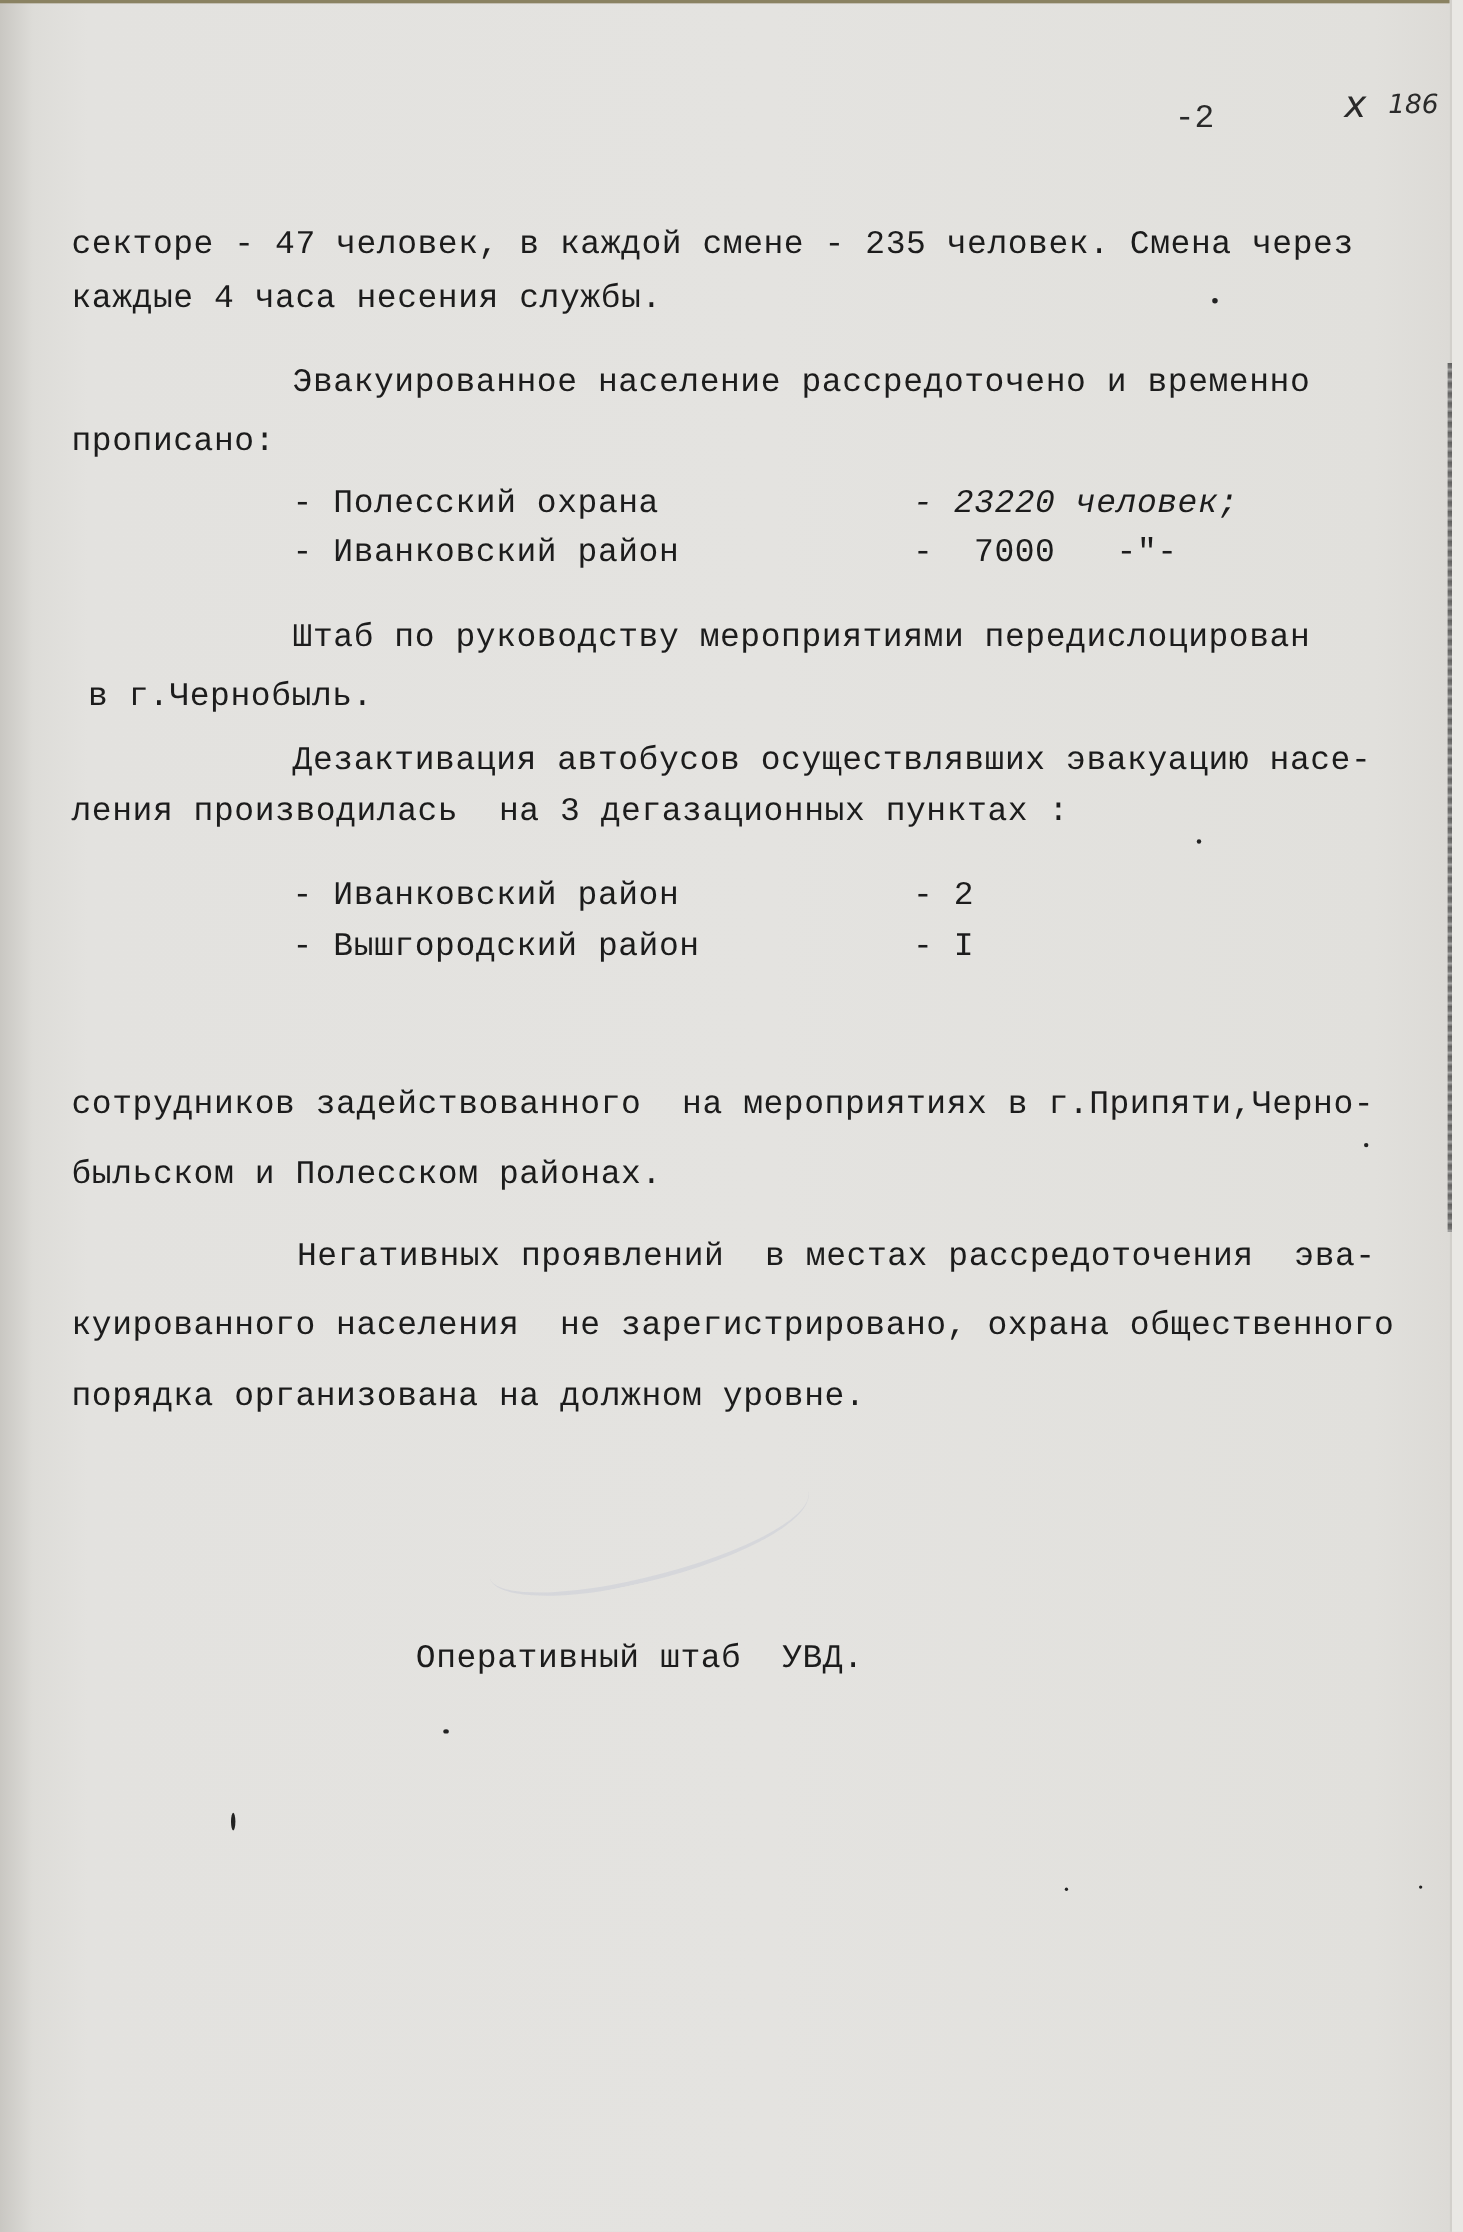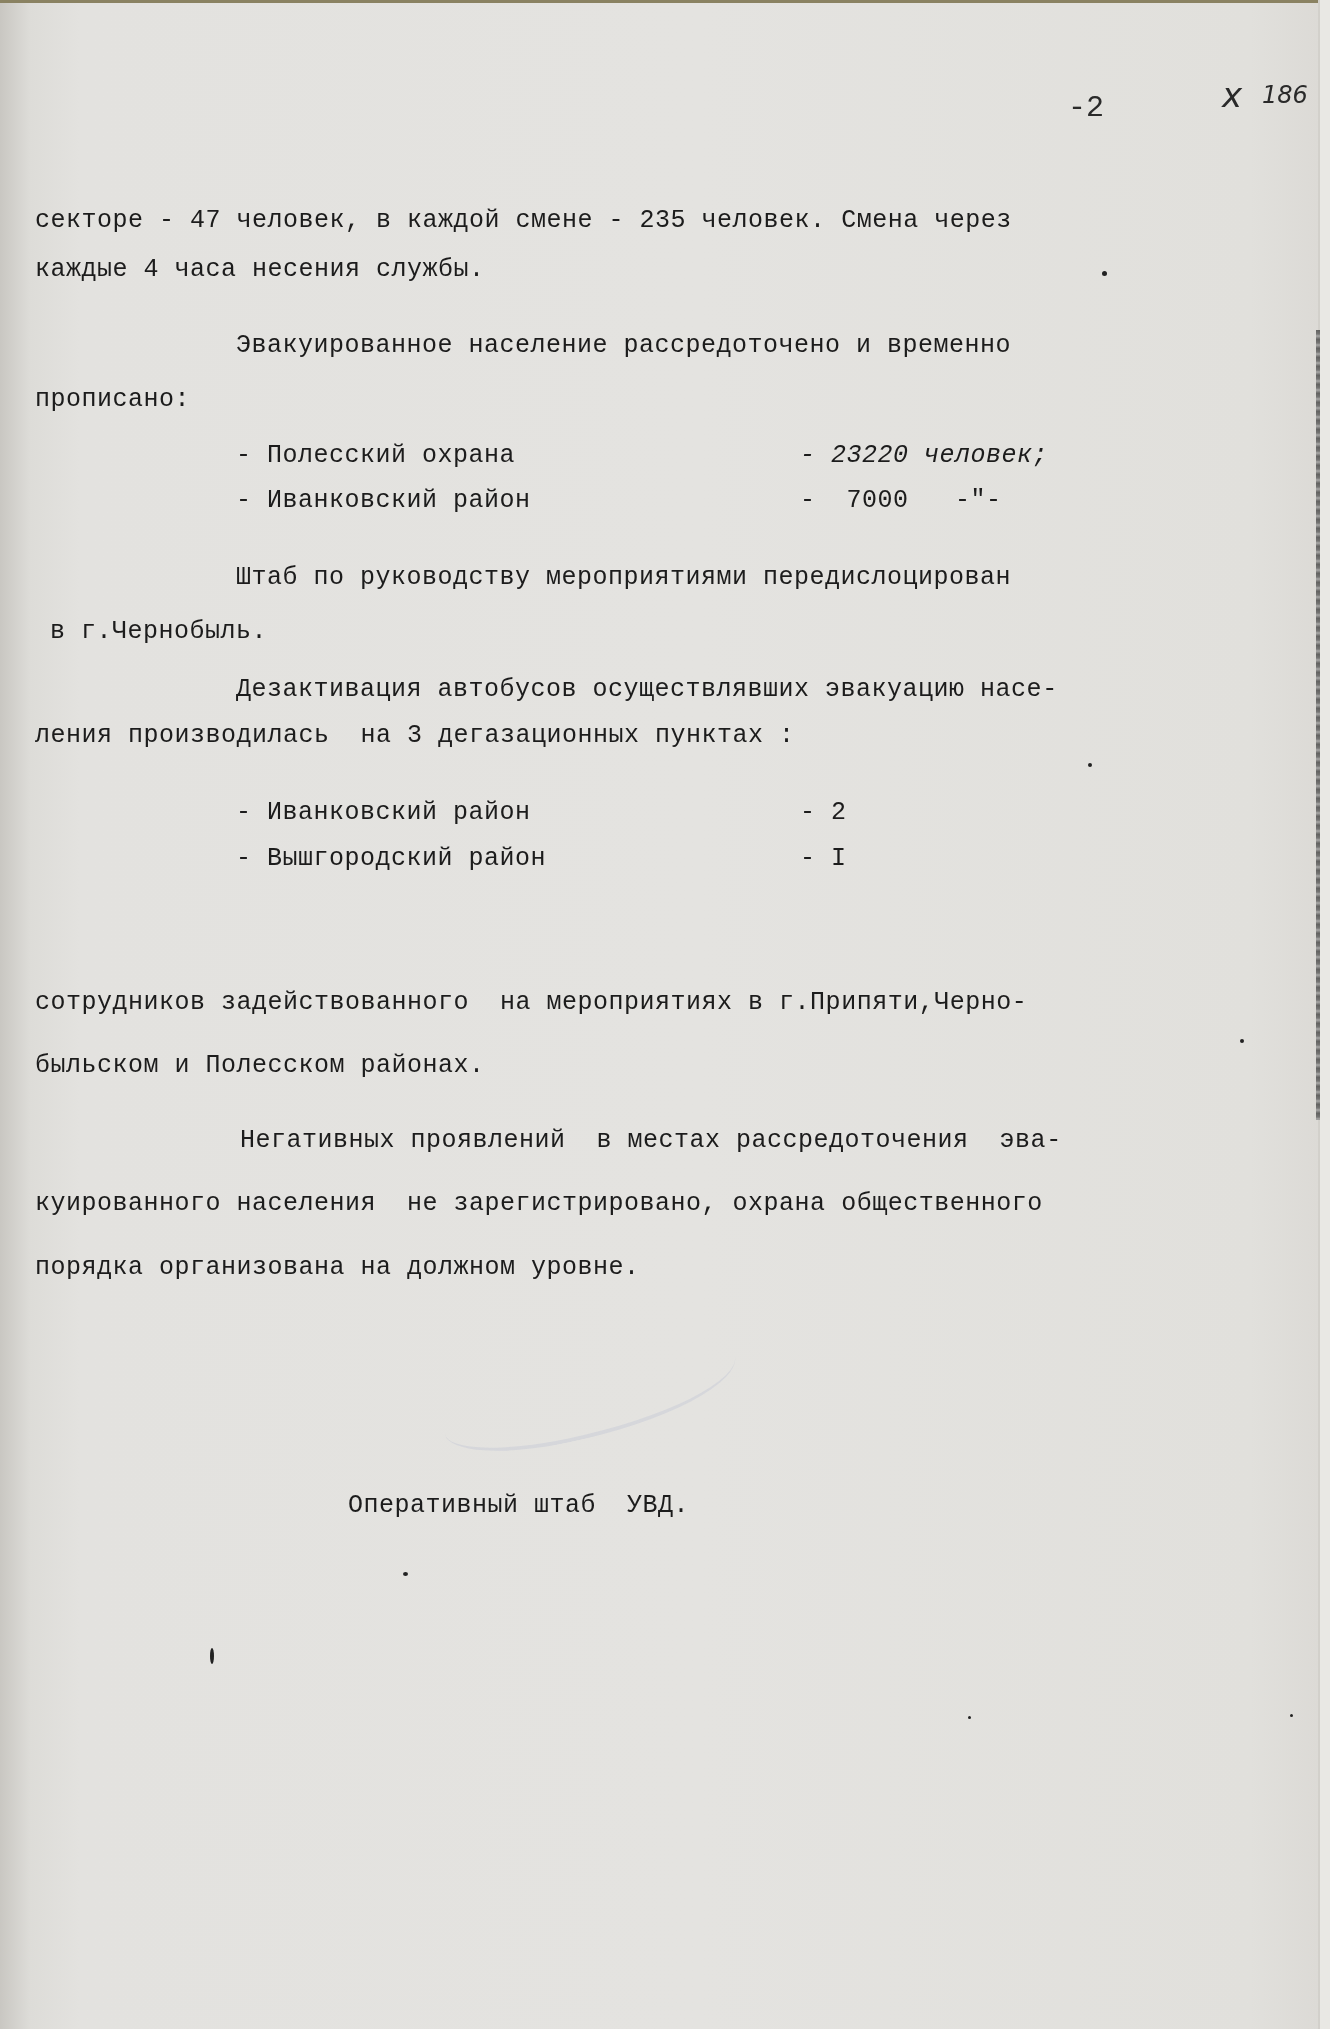--- a/index.html
+++ b/index.html
@@ -37,25 +37,26 @@
       left: 1316px;
       top: 330px;
       width: 4px;
       height: 790px;
       background: repeating-linear-gradient(180deg, #3a3a3a 0px, #555 4px, #999 6px, #444 9px);
       opacity: 0.75;
     }
     .tw {
       position: absolute;
       font-family: "Liberation Mono", "DejaVu Sans Mono", monospace;
-      font-size: 25px;
+      font-size: 30px;
       color: #1c1c1c;
       white-space: pre;
       letter-spacing: 0.5px;
       line-height: 1;
+      margin-left: 30px;
     }
     .hand {
       position: absolute;
       font-family: "DejaVu Sans", sans-serif;
       font-style: italic;
       color: #2a2a2a;
       white-space: pre;
     }
     .speck {
       position: absolute;

